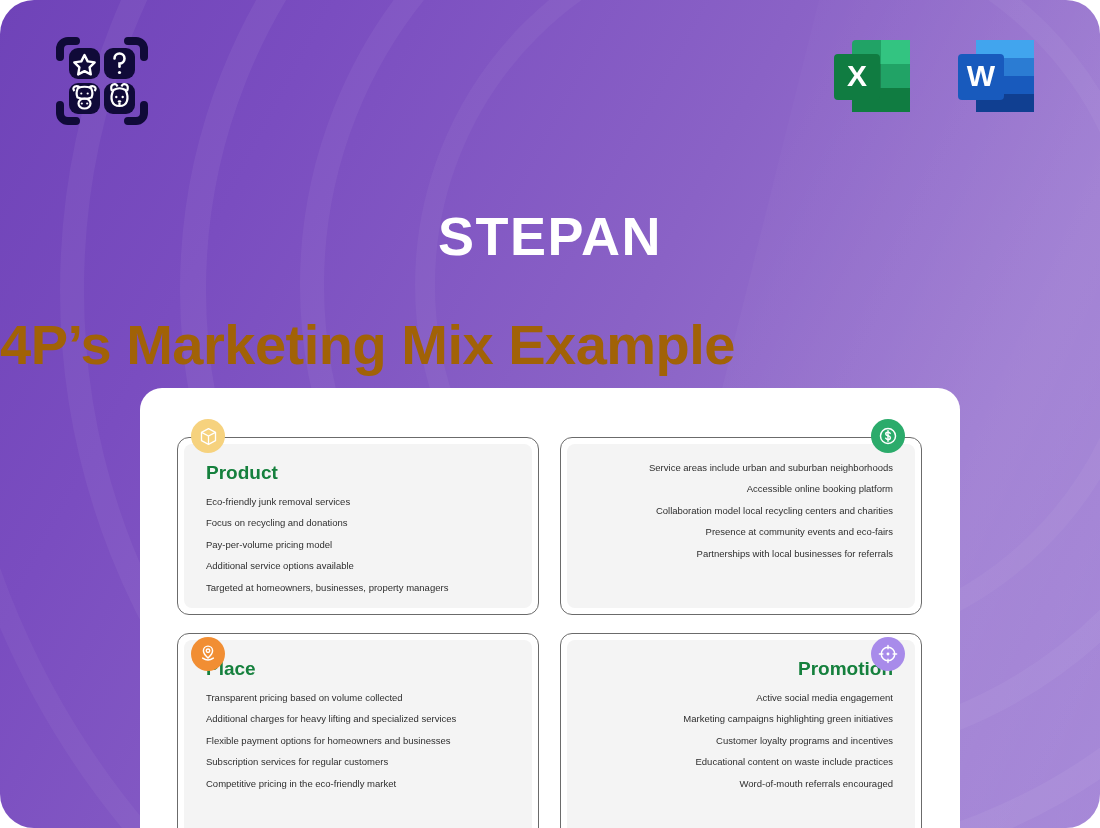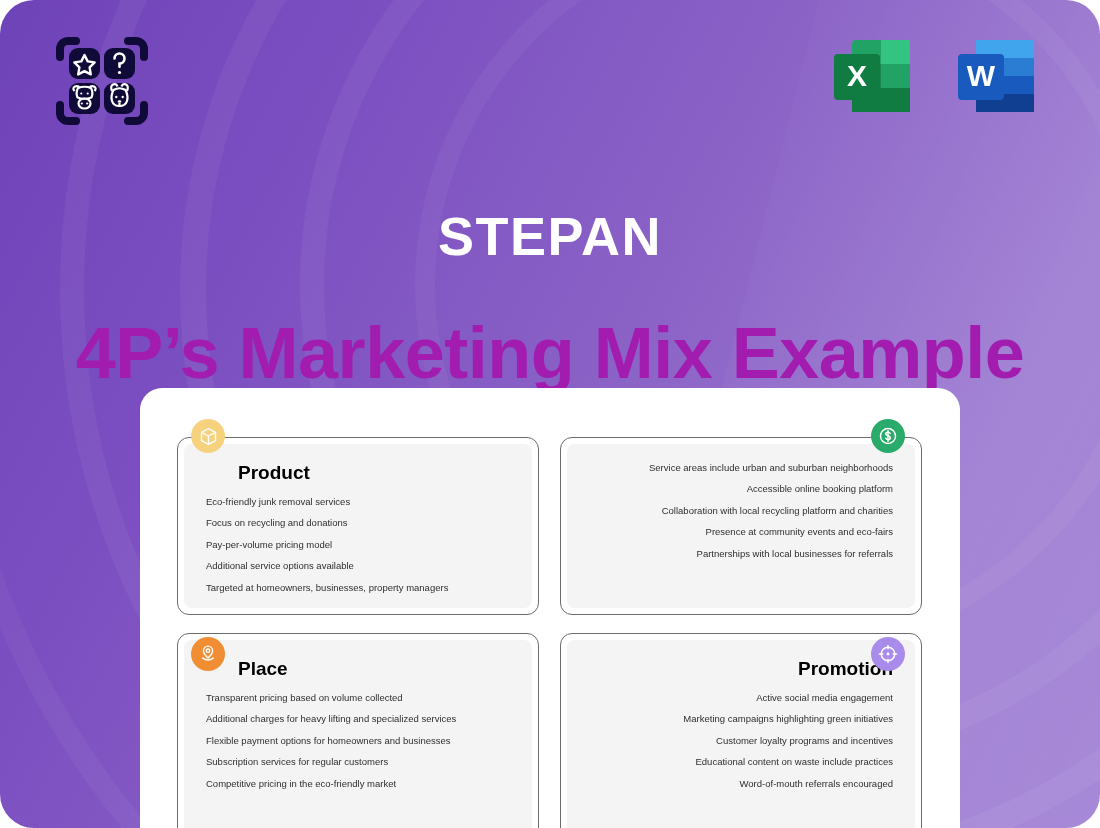--- a/index.html
+++ b/index.html
@@ -62,23 +62,22 @@
   
   .brand-name {
     position: absolute; left: 0; top: 205px; width: 1100px;
     text-align: center;
     color: #ffffff;
     font-size: 54px; font-weight: bold;
     letter-spacing: 1.5px;
   }
   .deck-title {
     position: absolute; left: 0; top: 312px; width: 1100px;
-    text-align: center;
-    color: #a21caf;
-    font-size: 72px; font-weight: bold;
+    color: #a16207;
+    font-size: 56px; font-weight: bold;
     letter-spacing: -0.5px;
   }
 
   
   .white-card {
     position: absolute;
     left: 140px; top: 388px;
     width: 820px; height: 470px;
     background: #ffffff;
     border-radius: 22px 22px 0 0;
@@ -103,23 +102,22 @@
     border-radius: 8px;
     padding: 18px 22px 16px 22px;
   }
   .quad.tl { left: 37px;  top: 49px;  width: 362px; height: 178px; }
   .quad.tr { left: 420px; top: 49px;  width: 362px; height: 178px; }
   .quad.bl { left: 37px;  top: 245px; width: 362px; height: 215px; }
   .quad.br { left: 420px; top: 245px; width: 362px; height: 215px; }
 
   .quad-title {
     font-size: 19px; font-weight: bold;
-    color: #000000;
+    color: #15803d;
     margin-bottom: 12px;
-    margin-left: 32px;
   }
   .quad-list { list-style: none; }
   .quad-list li {
     font-size: 9.5px;
     color: #2e2e2e;
     line-height: 1.25;
     margin-bottom: 9.5px;
     white-space: nowrap;
   }
   .align-right { text-align: right; }
@@ -260,21 +258,21 @@
             <li>Targeted at homeowners, businesses, property managers</li>
           </ul>
         </div>
       </div>
 
       <div class="quad tr">
         <div class="quad-inner align-right">
           <ul class="quad-list">
             <li>Service areas include urban and suburban neighborhoods</li>
             <li>Accessible online booking platform</li>
-            <li>Collaboration with local recycling platform and charities</li>
+            <li>Collaboration model local recycling centers and charities</li>
             <li>Presence at community events and eco-fairs</li>
             <li>Partnerships with local businesses for referrals</li>
           </ul>
         </div>
       </div>
 
       <div class="quad bl">
         <div class="quad-inner">
           <div class="quad-title">Place</div>
           <ul class="quad-list">

